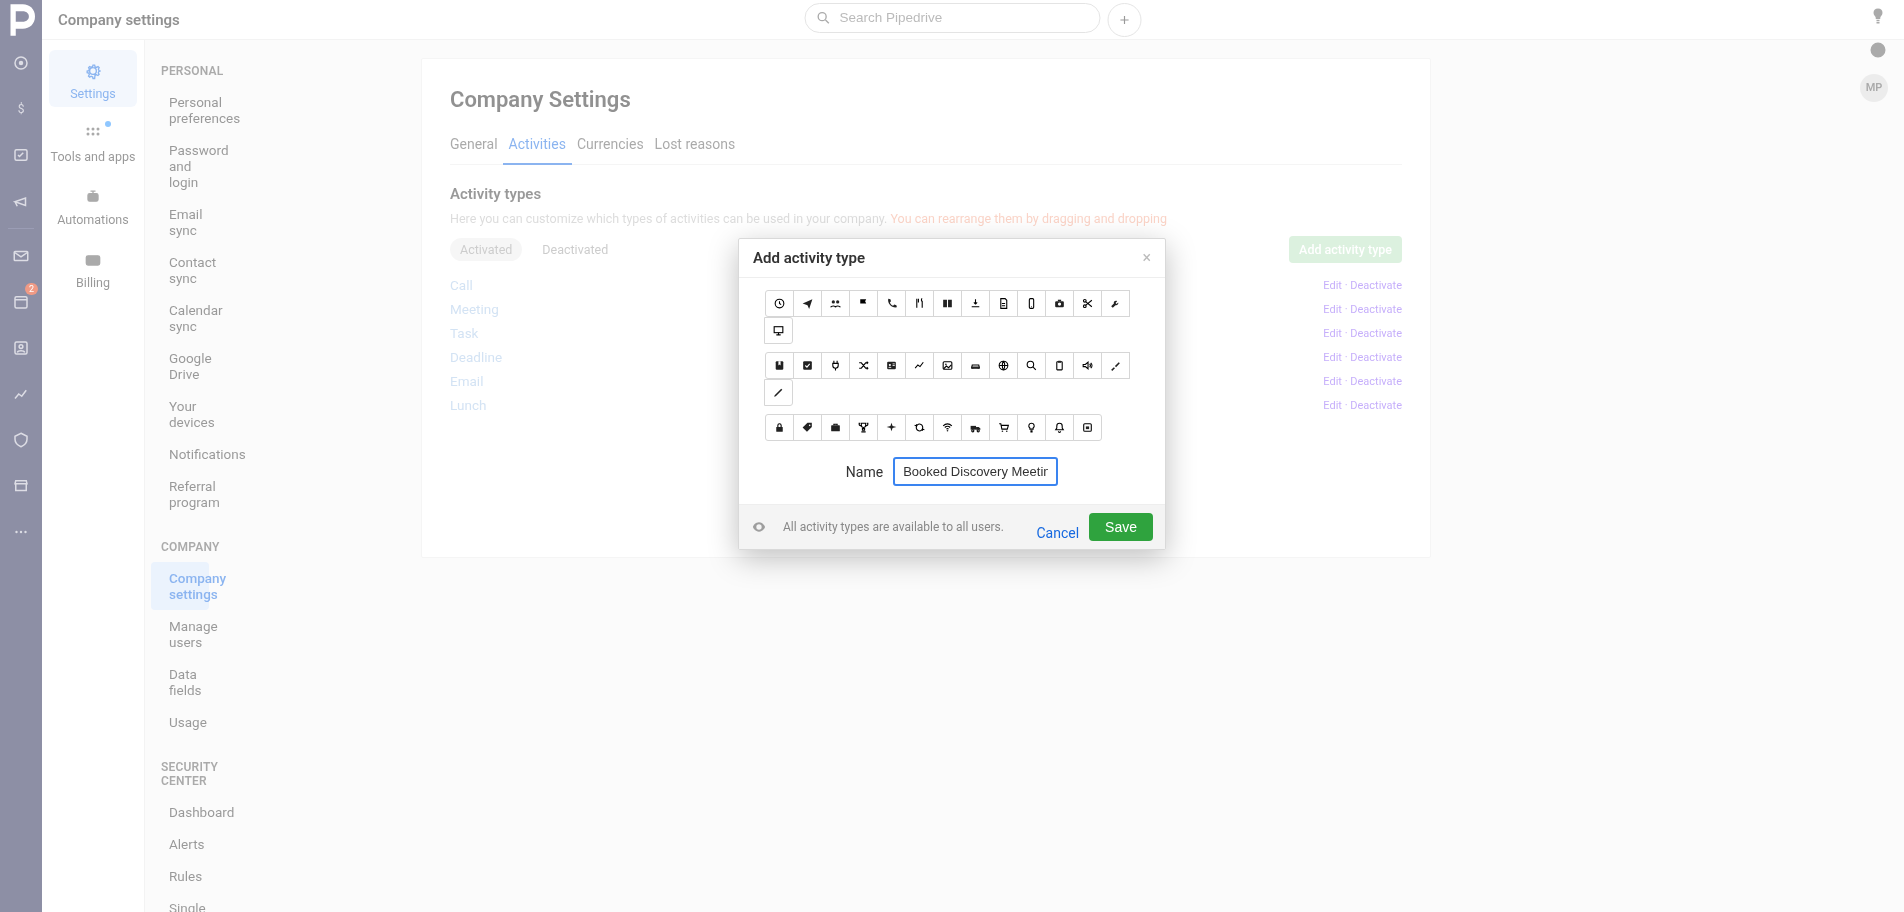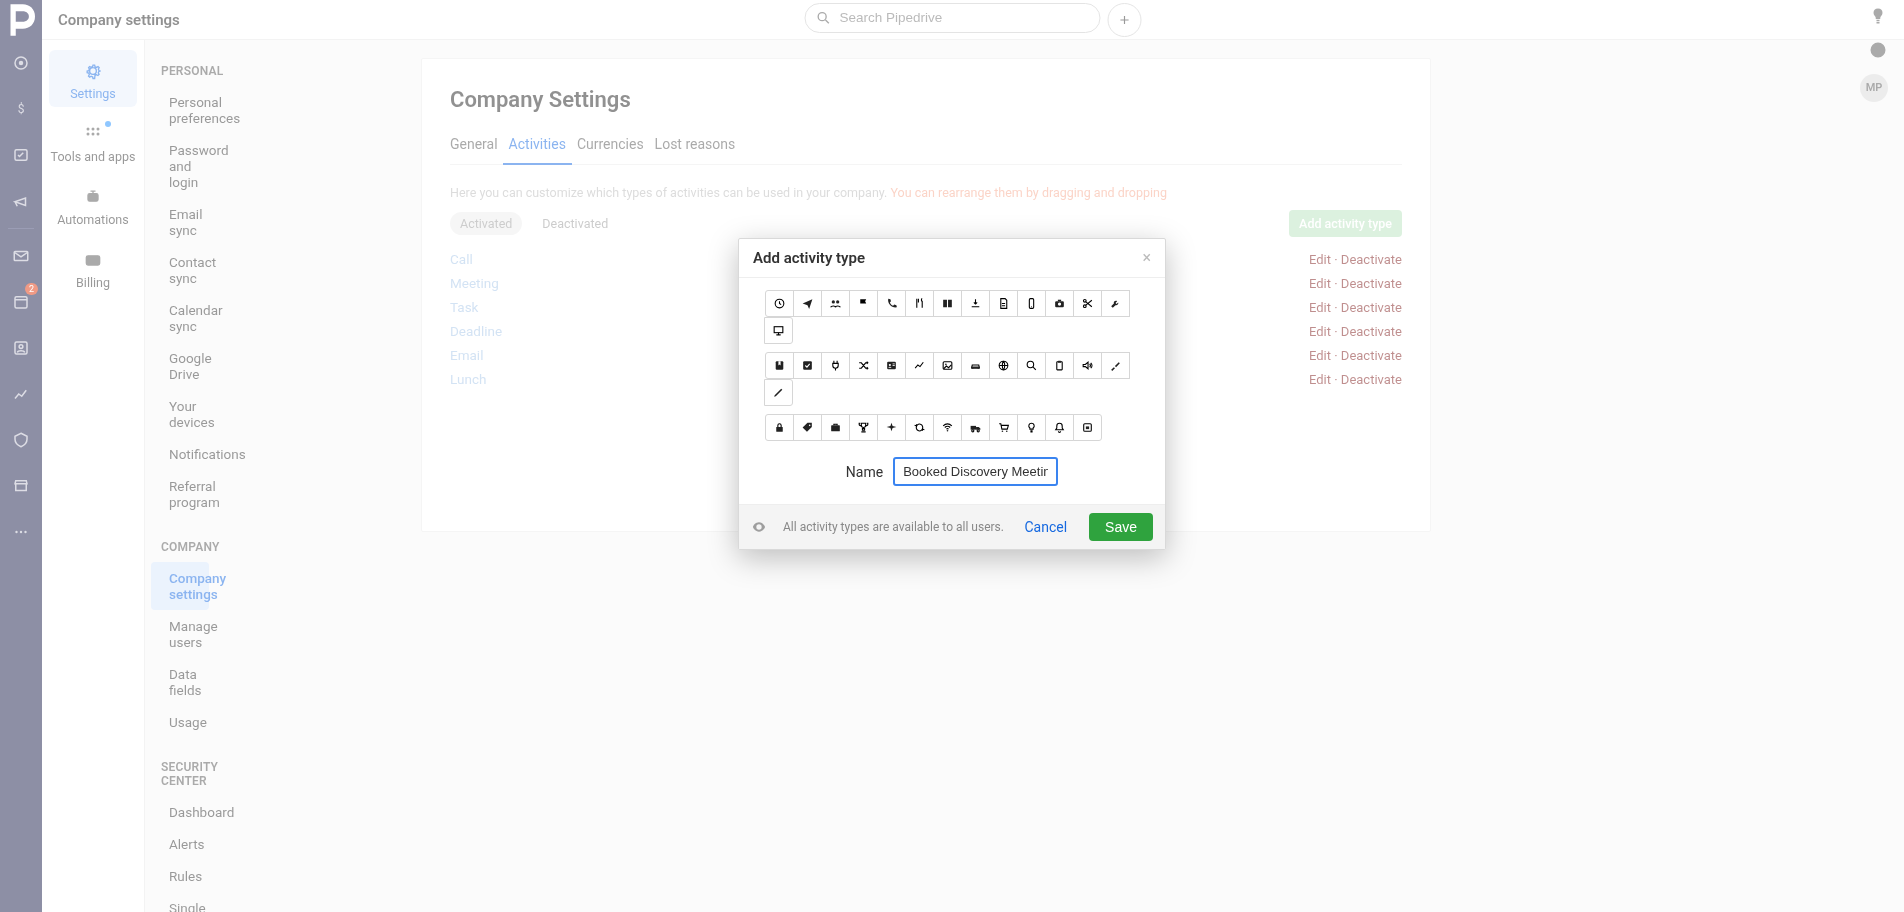--- a/index.html
+++ b/index.html
@@ -60,21 +60,21 @@
   .help-text .link { color:#f6a88f;}
 
   .toolbar-row { display:flex; align-items:center; gap:10px; margin-bottom:10px;}
   .pill { font-size:12.5px; color:#999; padding:4px 10px; border-radius:999px; cursor:pointer;}
   .pill.active { background:#ededed; color:#9a9a9a;}
   .add-btn { margin-left:auto; background:#b9e2bf; color:#fff; font-size:12.5px; font-weight:500; padding:6px 10px; border-radius:4px; cursor:pointer;}
 
   .activity-list { }
   .activity-row { display:flex; align-items:center; padding:4px 0; color:#a7c6e8; font-size:13.5px;}
   .activity-row .rlabel { flex:0 0 auto;text-align:right;}
-  .activity-row .ractions { margin-left:auto; color:#7f1d1d; font-size:13px;}
+  .activity-row .ractions { margin-left:auto; color:#8b5cf6; font-size:11px;}
 
   
   .overlay { position:absolute; inset:0; background:rgba(255,255,255,0.5); z-index:50;}
 
   
   .modal { position:absolute; z-index:60; left:50%; transform:translateX(-50%); top:238px; width:428px; background:#fff; border:1px solid #d9d9d9; border-radius:2px; box-shadow:0 8px 30px rgba(0,0,0,0.25);}
   .modal-head { padding:10px 14px; border-bottom:1px solid #eee; display:flex; align-items:center;}
   .modal-head h3 { font-size:15px; font-weight:600; color:#333;}
   .modal-close { margin-left:auto; color:#bbb; cursor:pointer; font-size:16px; line-height:1;}
 
@@ -86,21 +86,21 @@
   .ibtn:last-child { border-top-right-radius:3px; border-bottom-right-radius:3px;}
   .ibtn svg { width:13px; height:13px; fill:#222;}
 
   .name-row { display:flex; align-items:center; gap:10px; margin:16px 0 6px; justify-content:center;}
   .name-row label { font-size:14px; color:#333; text-align:right;}
   .name-row input { width:165px; border:2px solid #3a84f0; border-radius:3px; padding:5px 8px; font-size:13px; outline:none; color:#333;}
 
   .modal-foot { background:#f4f4f4; border-top:1px solid #eee; padding:8px 12px; display:flex; align-items:center; gap:10px;}
   .modal-foot .info { display:flex; align-items:center; gap:16px; font-size:12px; color:#888;}
   .modal-foot .info svg { width:16px; height:16px; fill:#9e9e9e;}
-  .modal-foot .actions { margin-left:auto; display:flex; align-items:center; gap:22px;}
+  .modal-foot .actions { margin-left:auto; display:flex; align-items:flex-end; gap:10px;}
   .cancel-link { color:#1669e0; font-size:14px; cursor:pointer;}
   .save-btn { background:#2fa33e; color:#fff; font-size:14px; font-weight:500; padding:6px 16px; border-radius:4px; border:none; cursor:pointer;}
 
 </style>
 </head>
 <body>
 
 <div class="app">
 
   <div class="rail">
@@ -293,20 +293,21 @@
 
   <div class="main">
     <div class="card">
       <h1>Company Settings</h1>
       <div class="tabs" id="tabs">
           <div class="tab">General</div>
           <div class="tab active">Activities</div>
           <div class="tab">Currencies</div>
           <div class="tab">Lost reasons</div>
         </div>
+      <div class="section-title">Activity types</div>
       <div class="help-text">
         <span>Here you can customize which types of activities can be used in your company. </span><span class="link">You can rearrange them by dragging and dropping</span>
       </div>
       <div class="toolbar-row">
         <span class="pill active">Activated</span>
         <span class="pill">Deactivated</span>
         <span class="add-btn">Add activity type</span>
       </div>
       <div class="activity-list" id="activity-list">
           <div class="activity-row">

